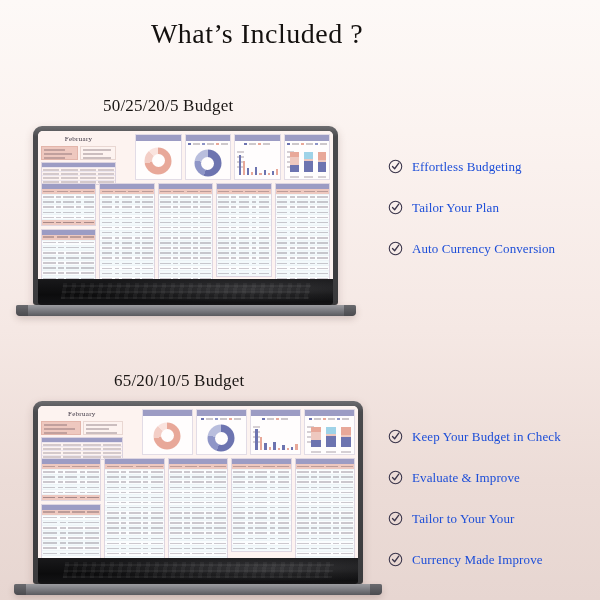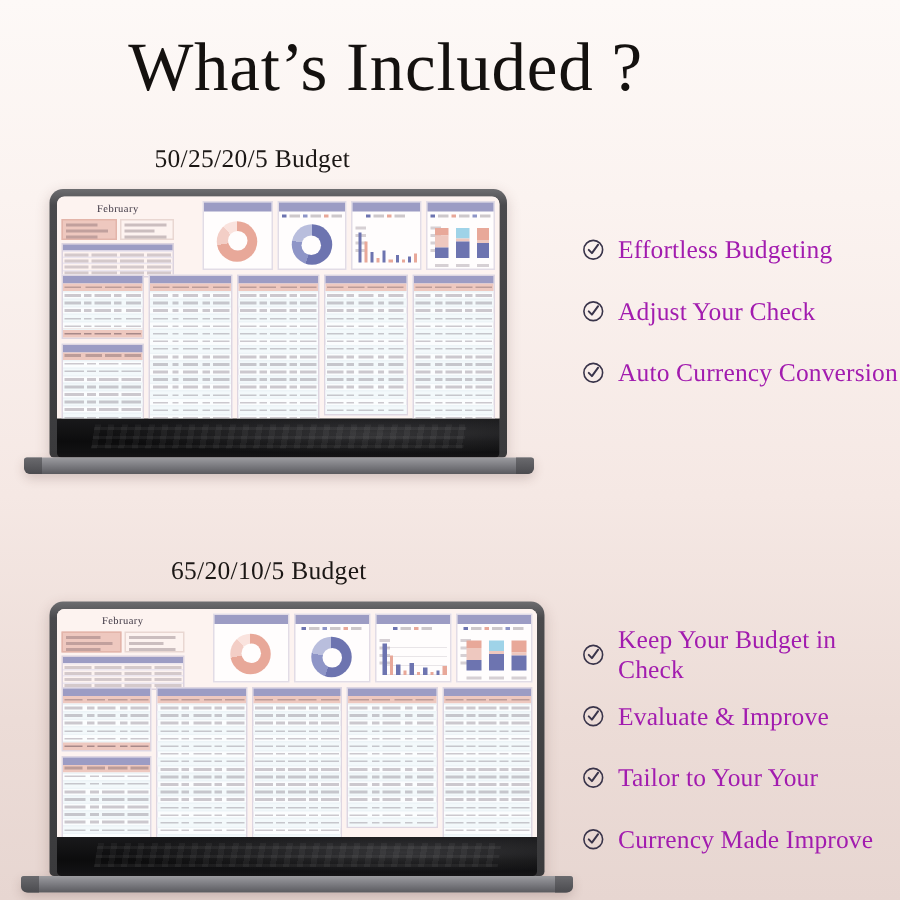--- a/index.html
+++ b/index.html
@@ -6,21 +6,21 @@
   body{
     width:600px;height:600px;overflow:hidden;
     font-family:"Liberation Serif", serif;
     background:linear-gradient(180deg,#fdf9f7 0%,#fbf3f0 22%,#f5e8e4 55%,#ecdcd7 80%,#e7d6d1 100%);
   }
   .page{position:relative;width:600px;height:600px;}
 
   
   .main-title{
     position:absolute;left:0;top:18px;width:514px;text-align:center;
-    font-size:46px;color:#14110f;letter-spacing:.5px;font-weight:400;
+    font-size:28px;color:#14110f;letter-spacing:.5px;font-weight:400;
   }
   .sec-title{
     position:absolute;font-size:17px;color:#1b1715;font-weight:400;letter-spacing:.2px;
   }
   .sec-title.a{left:103px;top:96px;}
   .sec-title.b{left:114px;top:371px;}
 
   
   .laptop{position:absolute;}
   .laptop.one{left:33px;top:126px;width:305px;}
@@ -140,21 +140,21 @@
   .tr.total{background:#eec8bf;}
   .tr.total>i{background:rgba(80,60,70,.45);}
 
   
   .features{position:absolute;}
   .features.one{left:388px;top:146px;}
   .features.two{left:388px;top:416px;}
   .feature{display:flex;align-items:center;gap:9px;height:41px;}
   .check{width:15px;height:15px;flex:0 0 15px;}
   .check svg{display:block;}
-  .feature-label{font-size:17px;color:#a21caf;font-family:"Liberation Serif",serif;letter-spacing:.1px;}
+  .feature-label{font-size:13px;color:#1d4ed8;font-family:"Liberation Serif",serif;letter-spacing:.1px;}
 </style>
 </head>
 <body>
 
 <div class="page">
 
   <div class="main-title">What’s Included ?</div>
 
   <div class="sec-title a">50/25/20/5 Budget</div>
 
@@ -953,21 +953,21 @@
       </span>
       <span class="feature-label">Effortless Budgeting</span>
     </div>
     <div class="feature">
       <span class="check">
         <svg width="15" height="15" viewBox="0 0 24 24">
             <circle cx="12" cy="12" r="10" fill="none" stroke="#39344a" stroke-width="1.7"></circle>
             <path d="M7.2 12.1 L10.6 15.6 L17.2 6.6" fill="none" stroke="#39344a" stroke-width="2.1" stroke-linecap="round" stroke-linejoin="round"></path>
           </svg>
       </span>
-      <span class="feature-label">Adjust Your Check</span>
+      <span class="feature-label">Tailor Your Plan</span>
     </div>
     <div class="feature">
       <span class="check">
         <svg width="15" height="15" viewBox="0 0 24 24">
             <circle cx="12" cy="12" r="10" fill="none" stroke="#39344a" stroke-width="1.7"></circle>
             <path d="M7.2 12.1 L10.6 15.6 L17.2 6.6" fill="none" stroke="#39344a" stroke-width="2.1" stroke-linecap="round" stroke-linejoin="round"></path>
           </svg>
       </span>
       <span class="feature-label">Auto Currency Conversion</span>
     </div>

